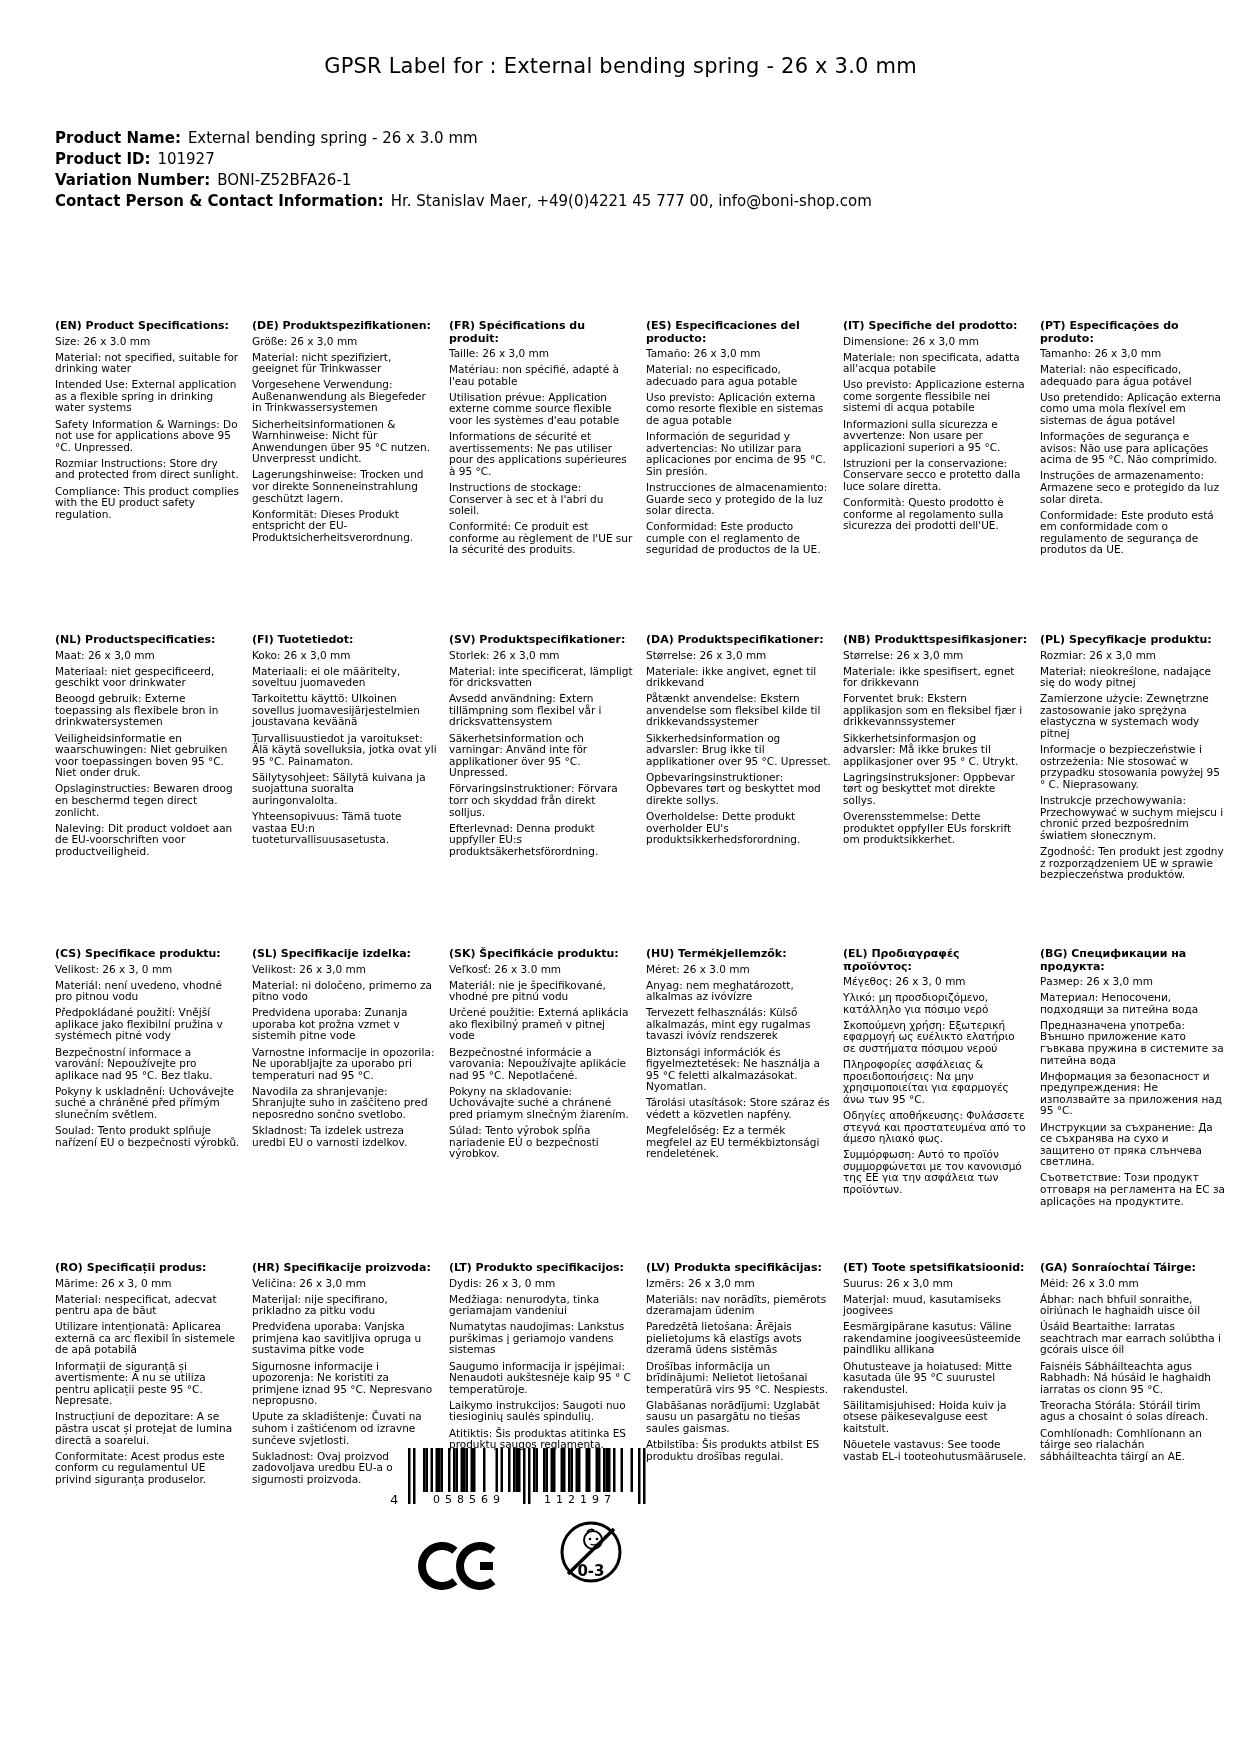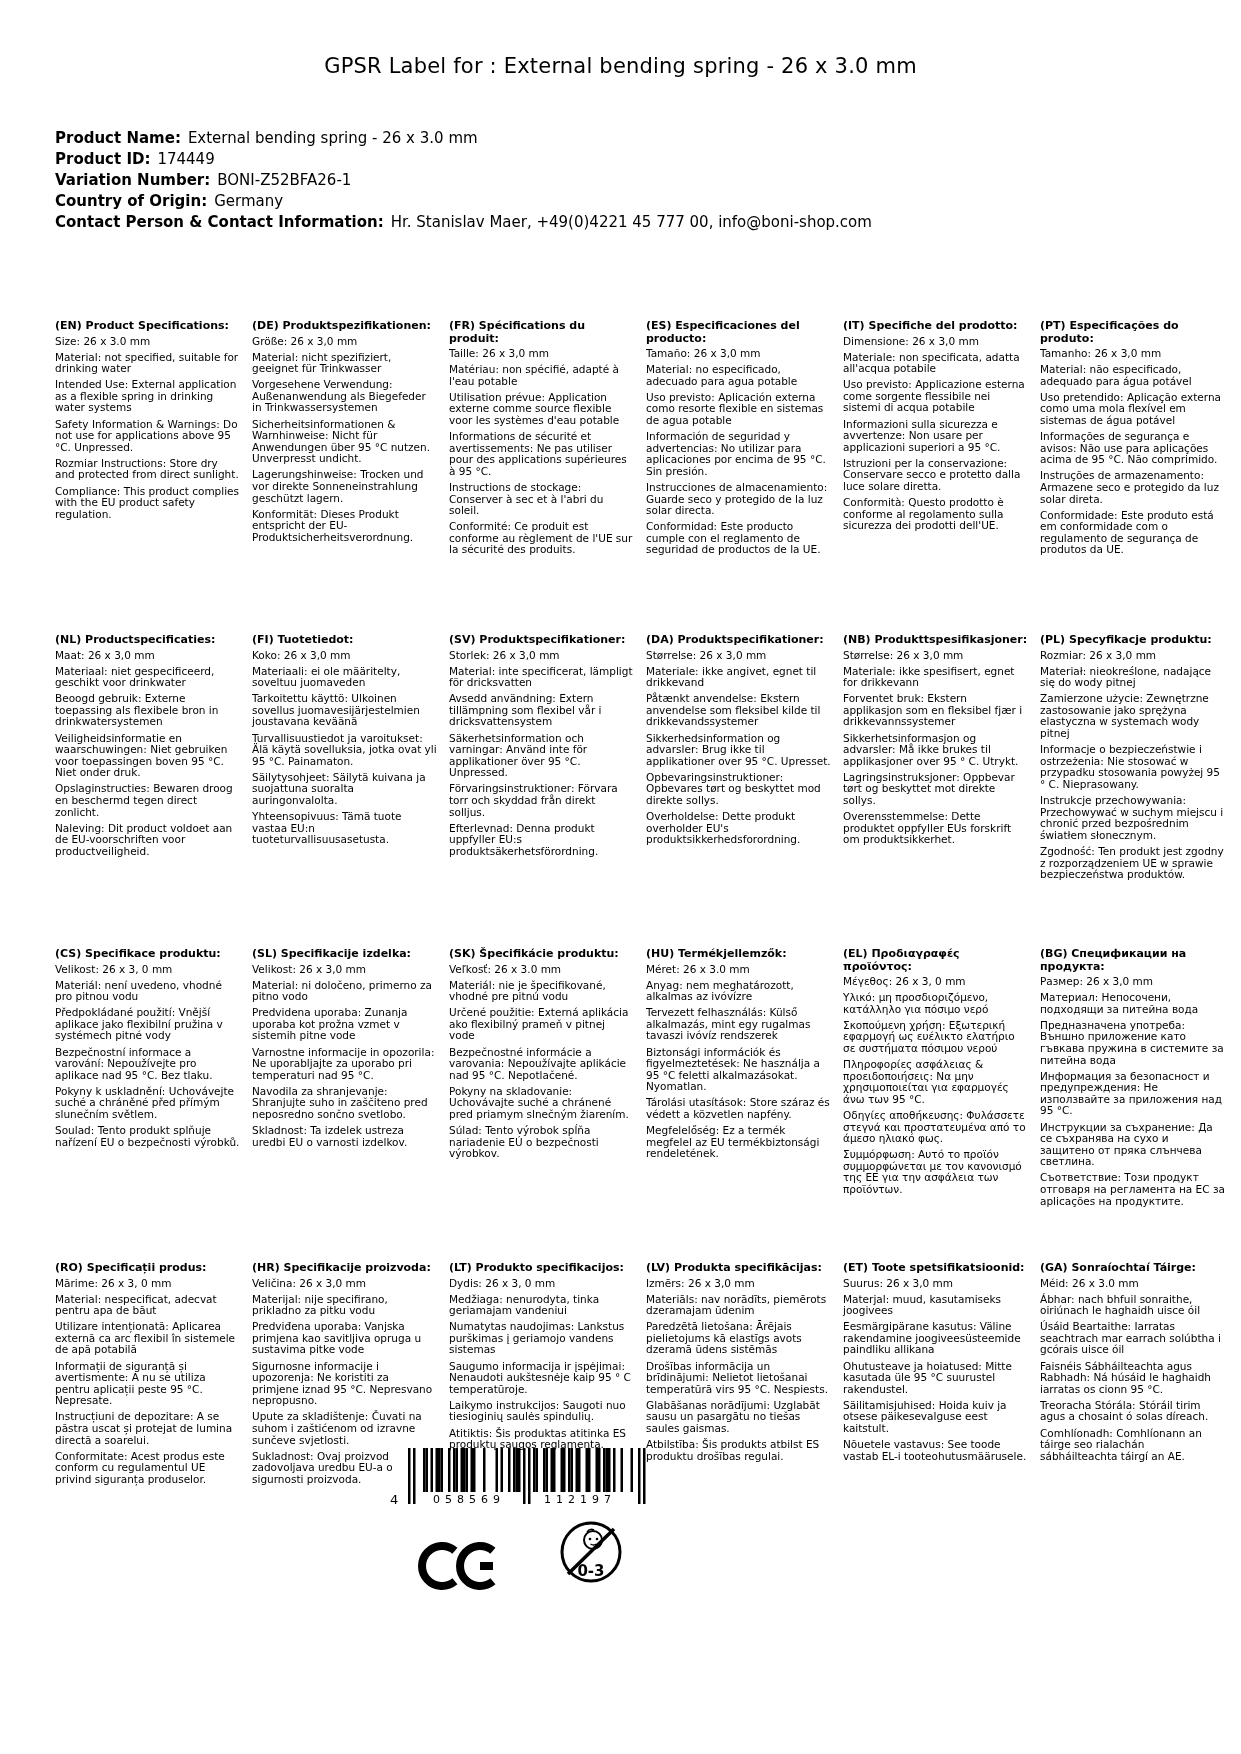--- a/index.html
+++ b/index.html
@@ -34,31 +34,28 @@
 <body>
 
 <div class="page-title">GPSR Label for : External bending spring - 26 x 3.0 mm</div>
 
 <div class="product-info">
   <div class="info-row">
     <span class="lbl">Product Name:</span><span class="val">External bending spring - 26 x 3.0 mm</span>
   </div>
 
   <div class="info-row">
-    <span class="lbl">Product ID:</span><span class="val">174449</span>
+    <span class="lbl">Product ID:</span><span class="val">101927</span>
   </div>
 
   <div class="info-row">
     <span class="lbl">Variation Number:</span><span class="val">BONI-Z52BFA26-1</span>
   </div>
 
 
-  <div class="info-row">
-    <span class="lbl">Country of Origin:</span><span class="val">Germany</span>
-  </div>
 
   <div class="info-row">
     <span class="lbl">Contact Person &amp; Contact Information:</span><span class="val">Hr. Stanislav Maer, +49(0)4221 45 777 00, info@boni-shop.com</span>
   </div>
 </div>
 
 <div class="grid">
   <div class="lang-block">
     <h3>(EN) Product Specifications:</h3>
     <div>

